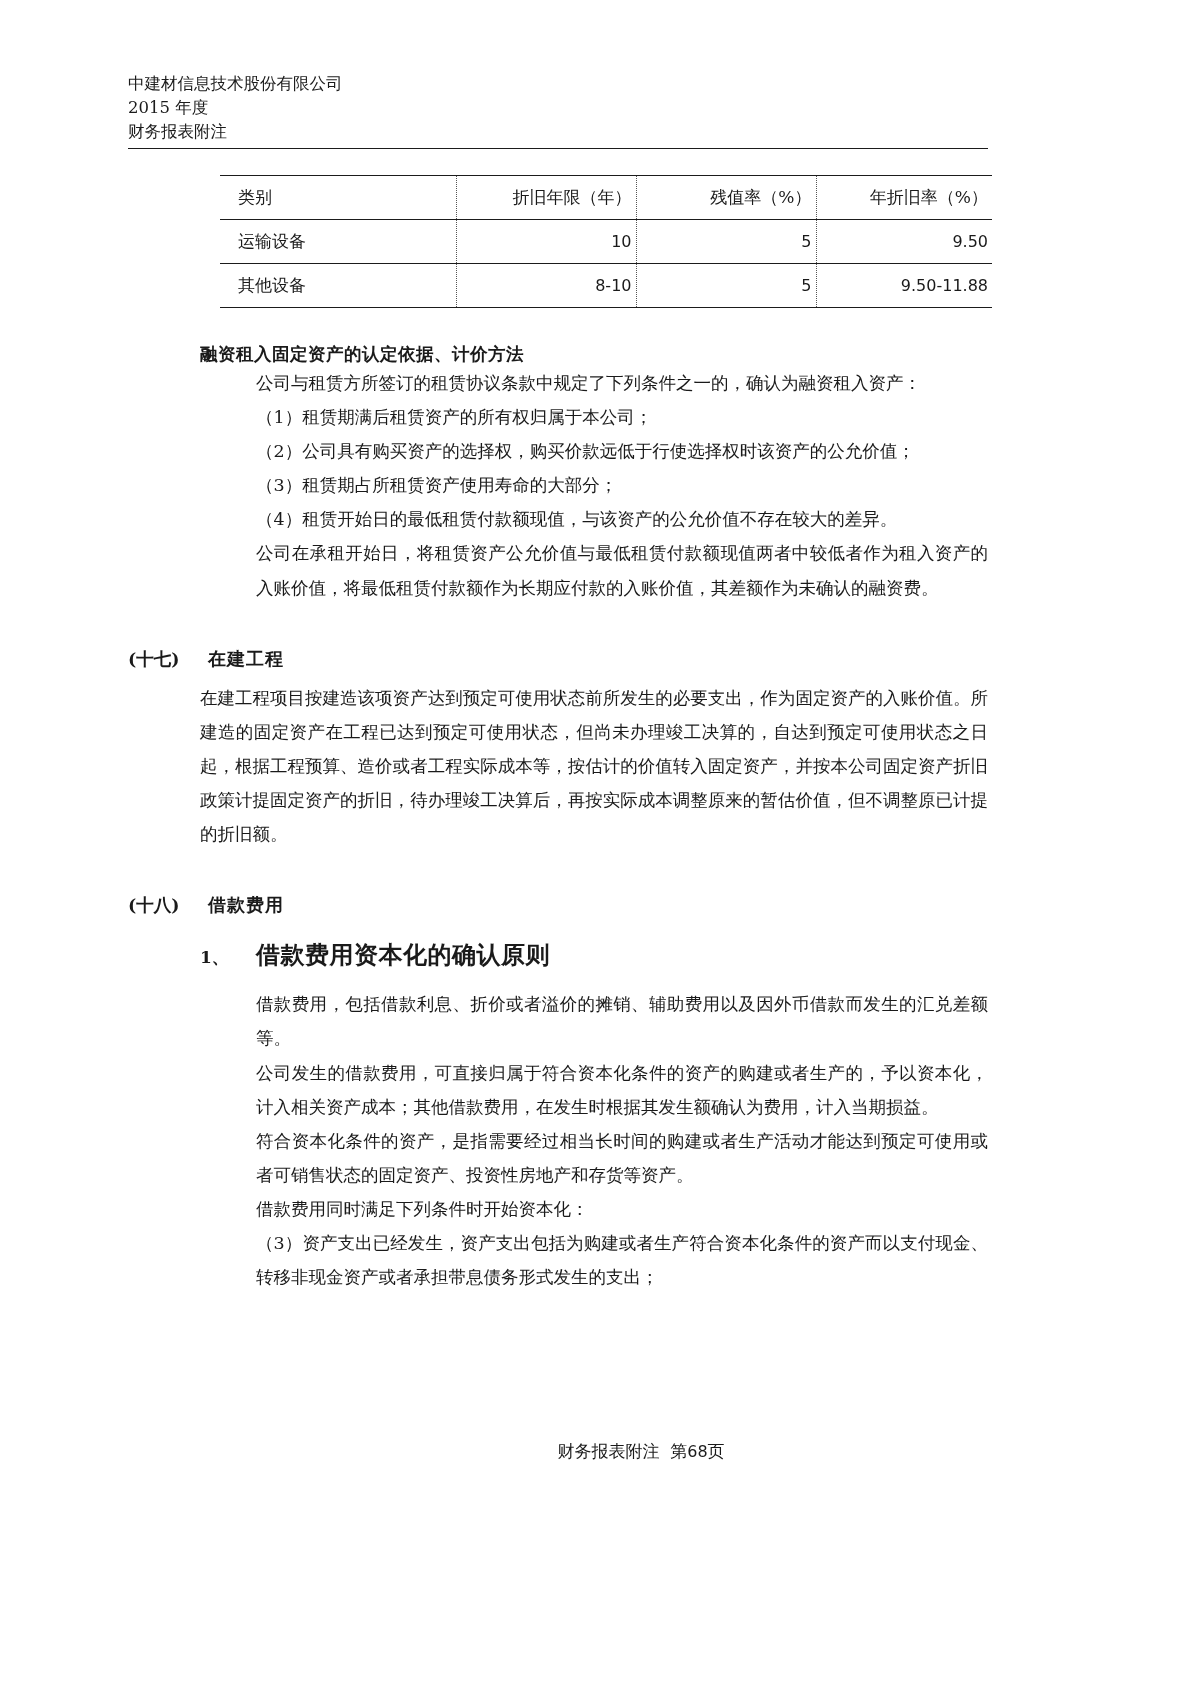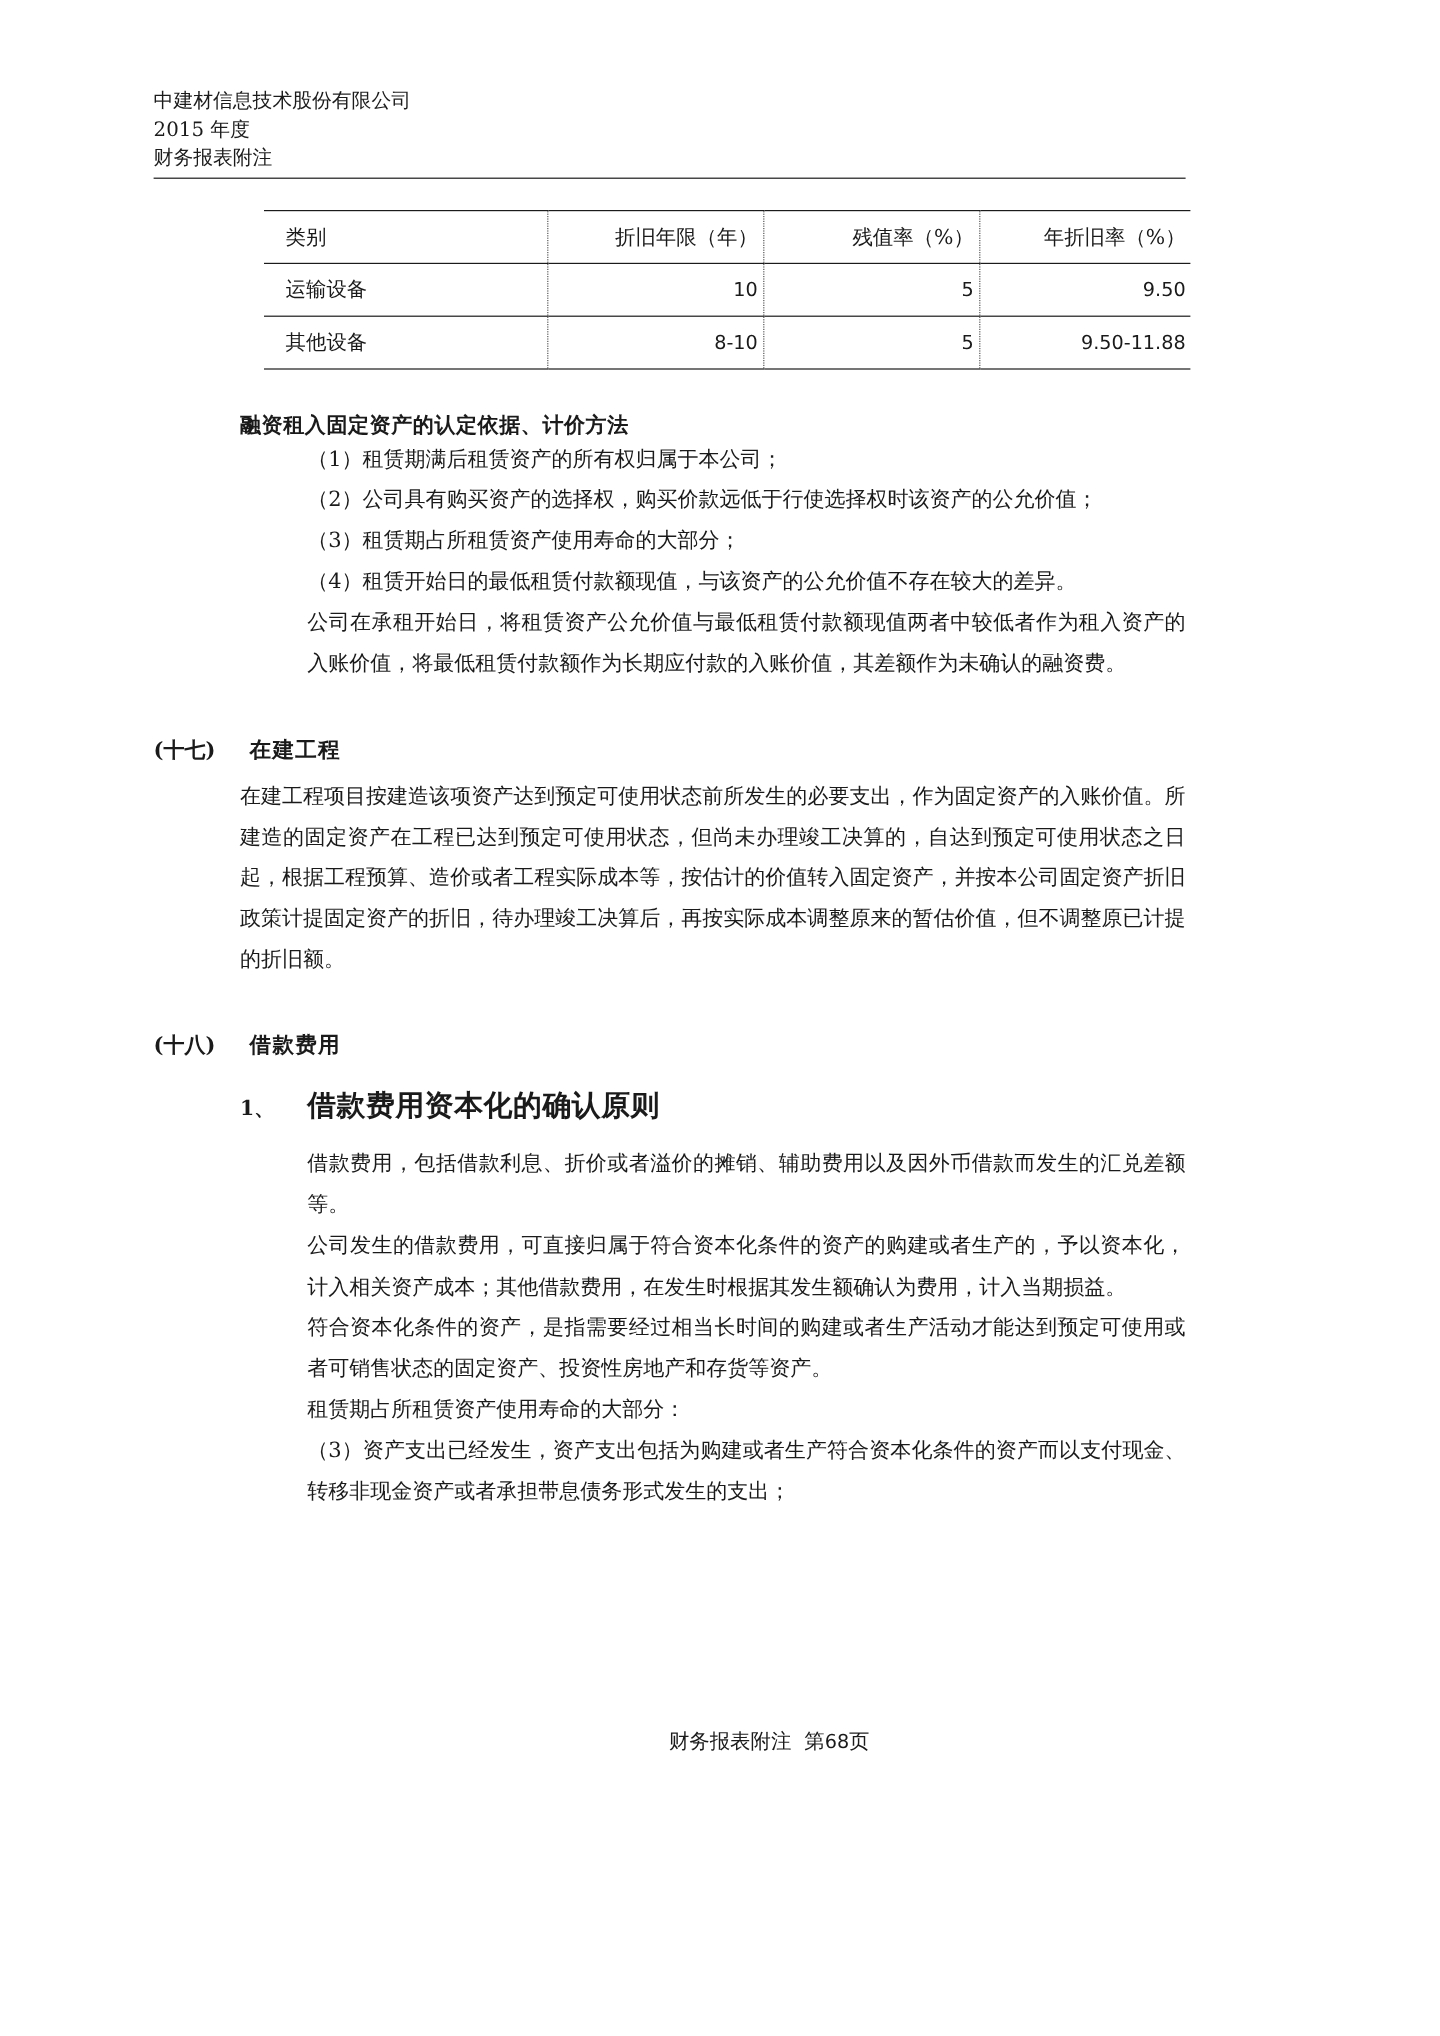--- a/index.html
+++ b/index.html
@@ -221,20 +221,21 @@
           <td class="num">5</td>
           <td class="num">9.50-11.88</td>
         </tr>
       </tbody>
     </table>
 
     <div class="sec-num-head">
       <span class="num">3、</span>
       <span class="title">融资租入固定资产的认定依据、计价方法</span>
     </div>
+    <p class="para">公司与租赁方所签订的租赁协议条款中规定了下列条件之一的，确认为融资租入资产：</p>
     <p class="para">（1）租赁期满后租赁资产的所有权归属于本公司；</p>
     <p class="para">（2）公司具有购买资产的选择权，购买价款远低于行使选择权时该资产的公允价值；</p>
     <p class="para">（3）租赁期占所租赁资产使用寿命的大部分；</p>
     <p class="para">（4）租赁开始日的最低租赁付款额现值，与该资产的公允价值不存在较大的差异。</p>
     <p class="para">公司在承租开始日，将租赁资产公允价值与最低租赁付款额现值两者中较低者作为租入资产的入账价值，将最低租赁付款额作为长期应付款的入账价值，其差额作为未确认的融资费。</p>
 
     <div class="major-head">
       <span class="mnum">(十七)</span>
       <span class="mtitle">在建工程</span>
     </div>
@@ -248,21 +249,21 @@
     </div>
 
     <div class="sub-head">
       <span class="snum">1、</span>
       <span class="stitle">借款费用资本化的确认原则</span>
     </div>
     <div class="sub-block">
       <p class="para">借款费用，包括借款利息、折价或者溢价的摊销、辅助费用以及因外币借款而发生的汇兑差额等。</p>
       <p class="para">公司发生的借款费用，可直接归属于符合资本化条件的资产的购建或者生产的，予以资本化，计入相关资产成本；其他借款费用，在发生时根据其发生额确认为费用，计入当期损益。</p>
       <p class="para">符合资本化条件的资产，是指需要经过相当长时间的购建或者生产活动才能达到预定可使用或者可销售状态的固定资产、投资性房地产和存货等资产。</p>
-      <p class="para">租赁期占所租赁资产使用寿命的大部分：</p>
+      <p class="para">借款费用同时满足下列条件时开始资本化：</p>
       <p class="para">（3）资产支出已经发生，资产支出包括为购建或者生产符合资本化条件的资产而以支付现金、转移非现金资产或者承担带息债务形式发生的支出；</p>
     </div>
 
   </div>
 
   <div class="footer">
     <span>财务报表附注</span>&nbsp;&nbsp;<span>第</span><span class="fnum">68</span><span>页</span>
   </div>
 
 </div>

